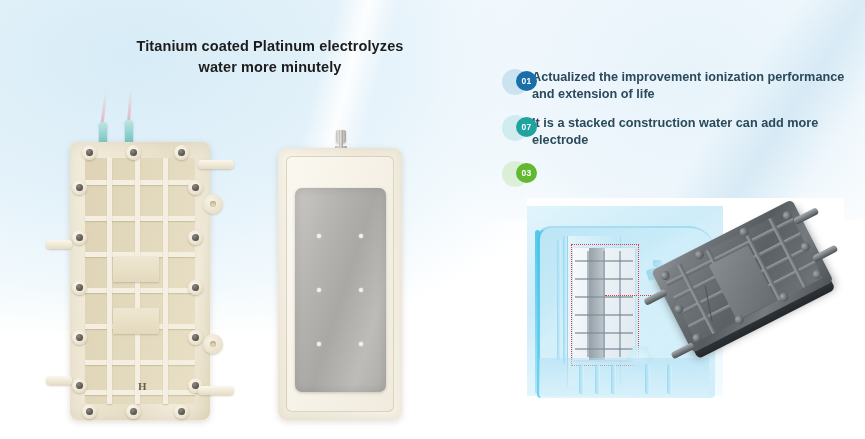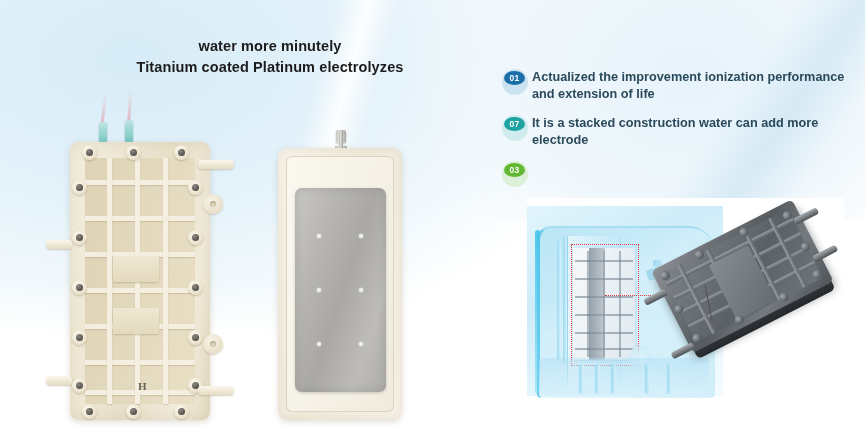--- a/index.html
+++ b/index.html
@@ -45,21 +45,21 @@
   
   .features{position:absolute;left:500px;top:68px;width:350px;}
   .feat{position:relative;display:flex;align-items:flex-start;margin-bottom:11px;}
   .feat:last-child{margin-bottom:0;align-items:center;}
   .badge-wrap{position:relative;width:30px;height:26px;flex:0 0 30px;margin-top:1px;}
   .halo{
     position:absolute;left:2px;top:0;width:26px;height:26px;border-radius:50%;
     opacity:.32;
   }
   .badge{
-    position:absolute;left:4px;top:2px;width:21px;height:14px;border-radius:50%;
+    position:absolute;left:16px;top:2px;width:21px;height:20px;border-radius:50%;
     color:#fff;font-size:8.5px;font-weight:bold;
     display:flex;align-items:center;justify-content:center;
     letter-spacing:.2px;
   }
   .feat-text{
     flex:1;color:#2a4a5c;font-size:12.7px;font-weight:bold;
     line-height:1.33;padding-top:1px;padding-left:2px;
   }
 
   
@@ -263,22 +263,22 @@
 <div id="stage">
 
   <div class="bg-base"></div>
   <div class="bg-blue-tl"></div>
   <div class="bg-blue-tr"></div>
   <div class="bg-streak"></div>
   <div class="bg-streak2"></div>
   <div class="bg-bottom-fade"></div>
 
   <div class="headline">
+    <div>Titanium coated Platinum electrolyzes</div>
     <div>water more minutely</div>
-    <div>Titanium coated Platinum electrolyzes</div>
   </div>
 
   <div class="features">
 
     <div class="feat">
       <span class="badge-wrap">
         <span class="halo" style="background:#7fb8d8"></span>
         <span class="badge" style="background:#1b6fa8">01</span>
       </span>
       <span class="feat-text">Actualized the improvement ionization performance and extension of life</span>

